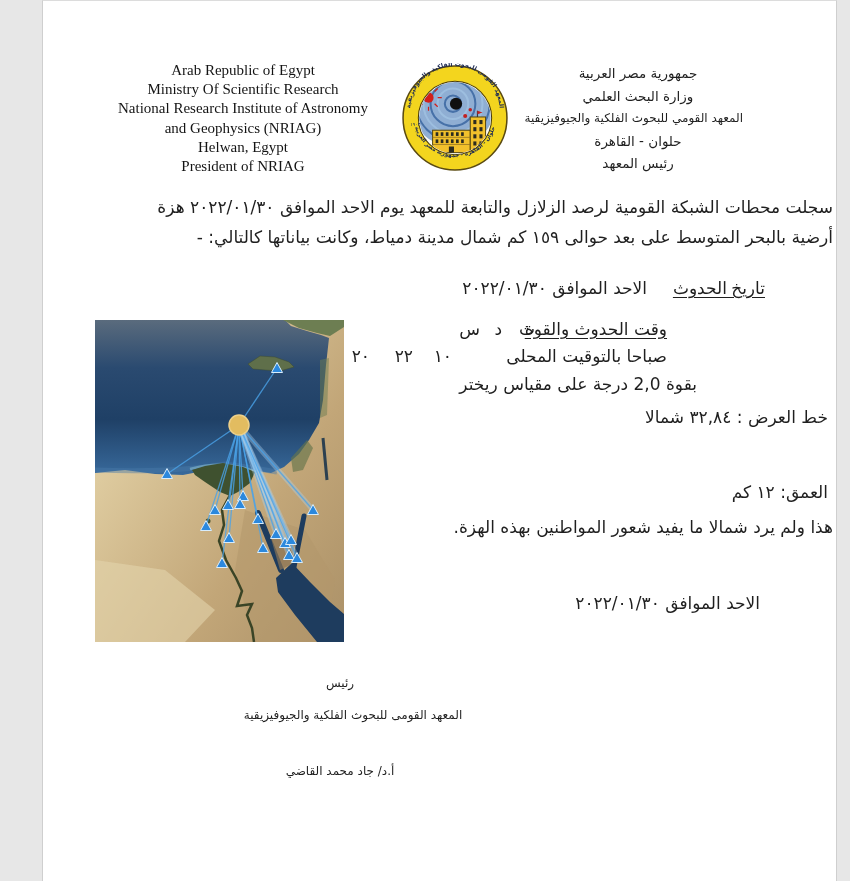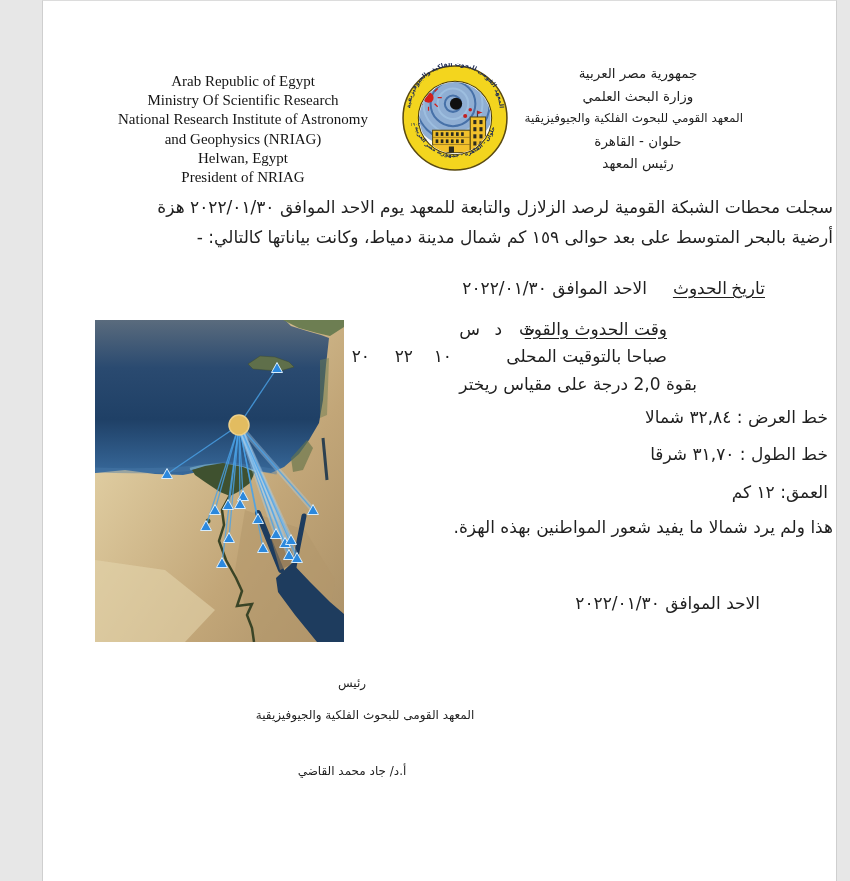--- a/index.html
+++ b/index.html
@@ -1,22 +1,22 @@
 <!DOCTYPE html>
 <html lang="ar"><head>
 <meta charset="utf-8">
 <style>
   html,body{margin:0;padding:0;background:#e7e7e7;}
   .canvas{position:relative;width:850px;height:881px;background:#e7e7e7;overflow:hidden;
           font-family:"DejaVu Sans",sans-serif;color:#1f1f1f;}
   .page{position:absolute;left:42px;top:0;width:795px;height:881px;background:#ffffff;
         border-left:1px solid #cfcfcf;border-right:1px solid #cfcfcf;border-top:1px solid #dcdcdc;box-sizing:border-box;}
   .abs{position:absolute;white-space:nowrap;}
-  .ar{direction:rtl;unicode-bidi:plaintext;font-size:17px;margin-left:12px;}
-  .eng-header{left:88px;top:72px;width:310px;text-align:center;
+  .ar{direction:rtl;unicode-bidi:plaintext;font-size:17px;}
+  .eng-header{left:88px;top:61px;width:310px;text-align:center;
               font-family:"Liberation Serif","DejaVu Serif",serif;font-size:15px;line-height:19.2px;color:#141414;}
   .ar-header{left:533px;top:62px;width:210px;text-align:center;font-size:13.5px;line-height:22.5px;}
   .ar-header div{white-space:nowrap;direction:rtl;}
   .ar-header .long{font-size:12px;}
   .intro{font-size:17px;}
   .ulab{text-decoration:underline;text-underline-offset:3px;}
   .sig{text-align:center;font-size:12px;}
   .logo-svg,.map-svg{position:absolute;display:block;}
   .beam{stroke-width:5;opacity:.38;fill:none;}
   .ray{stroke-width:1.3;opacity:.8;fill:none;}
@@ -211,21 +211,20 @@
   <span class="abs ar" style="right:315px;top:319px;">ث</span>
   <span class="abs ar ulab" style="right:183px;top:319px;">وقت الحدوث والقوة</span>
 
   <span class="abs ar" style="right:480px;top:346px;">٢٠</span>
   <span class="abs ar" style="right:437px;top:346px;">٢٢</span>
   <span class="abs ar" style="right:398px;top:346px;">١٠</span>
   <span class="abs ar" style="right:183px;top:346px;">صباحا بالتوقيت المحلى</span>
 
   <div class="abs ar" style="right:153px;top:374px;">بقوة 2,0  درجة على مقياس ريختر</div>
   <div class="abs ar" style="right:22px;top:407px;">خط العرض : ٣٢,٨٤  شمالا</div>
-  <div class="abs ar" style="right:22px;top:444px;">خط الطول :  ٣١,٧٠ شرقا</div>
   <div class="abs ar" style="right:22px;top:482px;">العمق: ١٢ كم</div>
   <div class="abs ar" style="right:17px;top:517px;">هذا ولم يرد شمالا ما يفيد  شعور المواطنين بهذه الهزة.</div>
   <div class="abs ar" style="right:90px;top:593px;">الاحد الموافق ٢٠٢٢/٠١/٣٠</div>
 
   <div class="abs ar sig" style="left:290px;top:676px;width:100px;">رئيس</div>
   <div class="abs ar sig" style="left:223px;top:708px;width:260px;">المعهد القومى للبحوث الفلكية والجيوفيزيقية</div>
   <div class="abs ar sig" style="left:250px;top:764px;width:180px;">أ.د/ جاد محمد القاضي</div>
 </div>
 
 </body></html>

